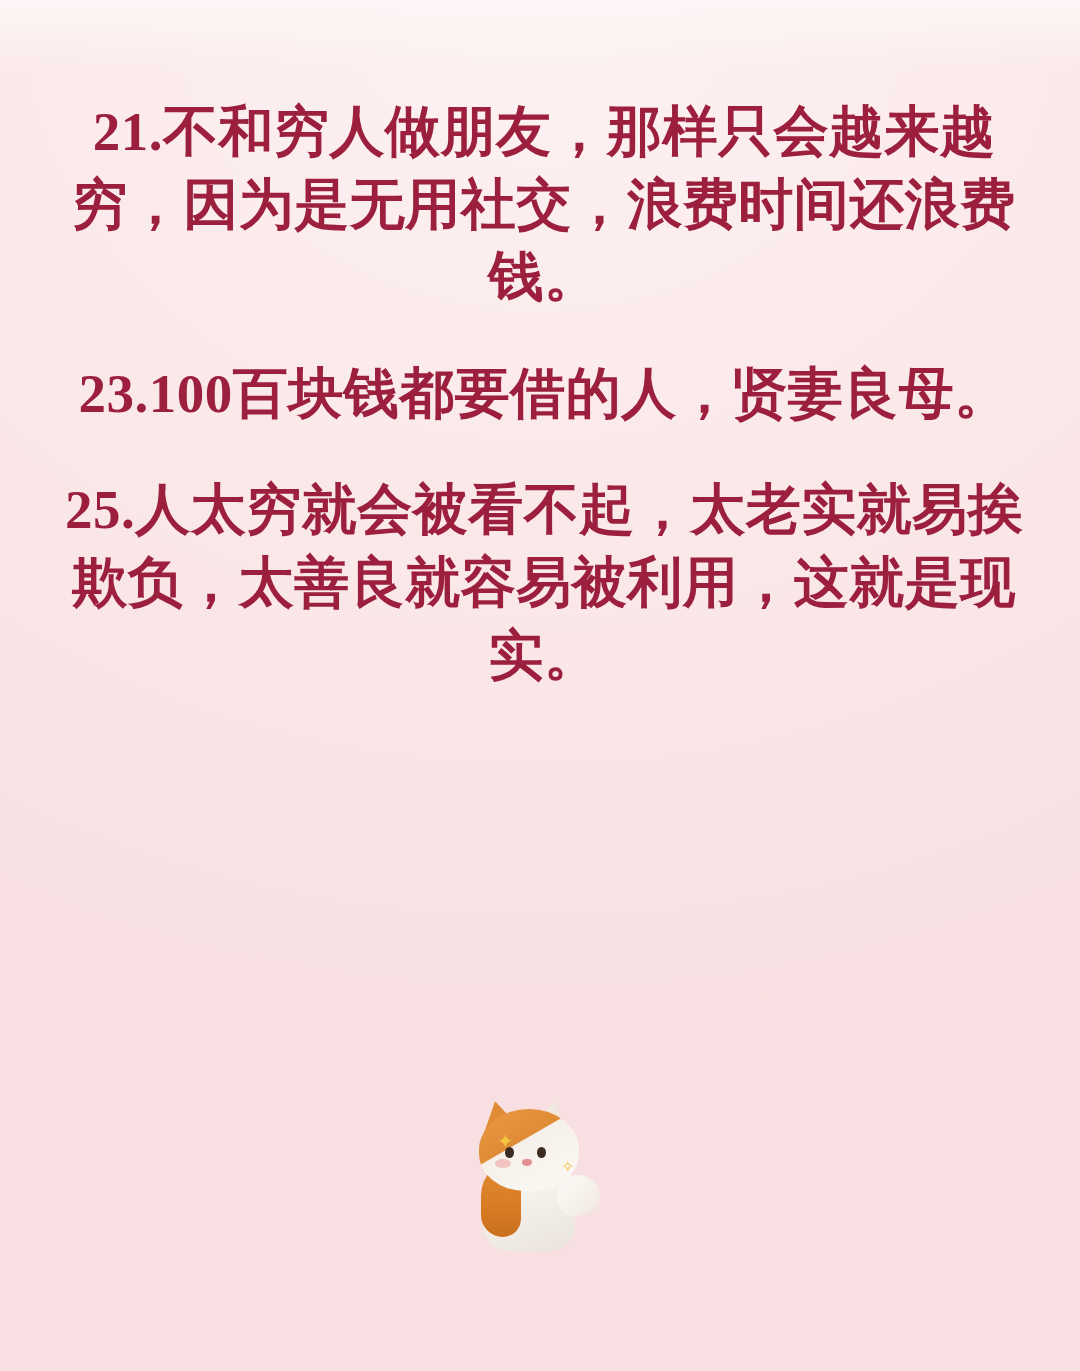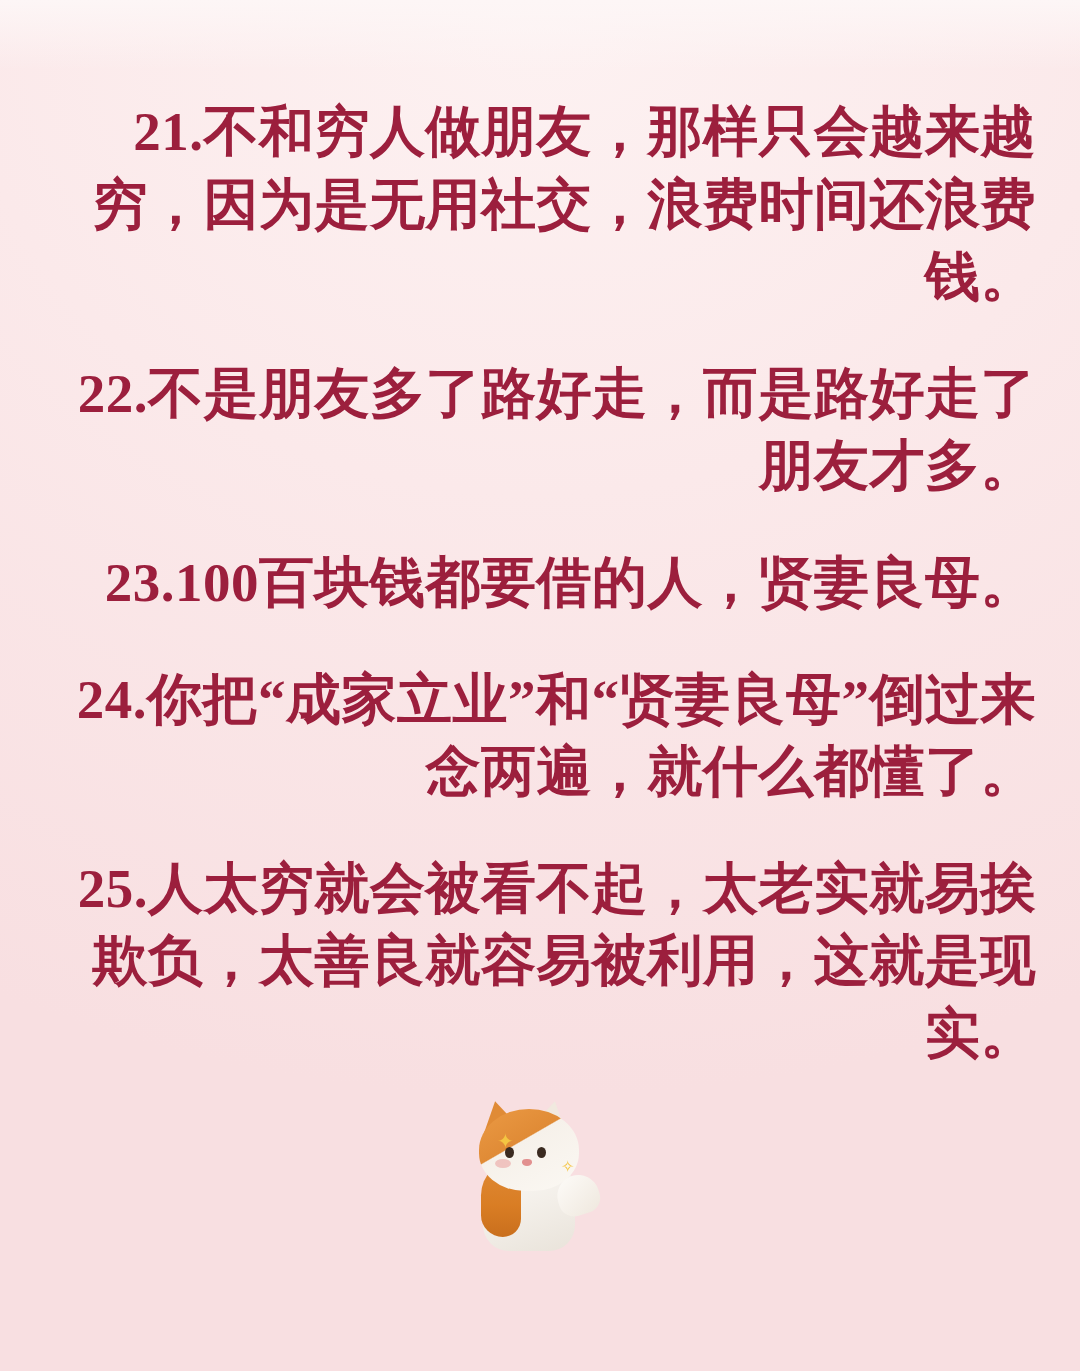--- a/index.html
+++ b/index.html
@@ -35,21 +35,21 @@
     left: 52px;
     right: 44px;
     top: 96px;
   }
   .item {
     color: #9c1f3d;
     font-size: 55px;
     line-height: 1.32;
     font-weight: 700;
     letter-spacing: 0.5px;
-    text-align: right;
+    text-align: center;
     margin: 0 0 44px 0;
     text-indent: 0;
     word-break: break-all;
   }
   .item:last-of-type {
     margin-bottom: 0;
   }
   .cat-wrap {
     position: absolute;
     left: 0;
@@ -147,23 +147,21 @@
     line-height: 1;
   }
 </style>
 </head>
 <body>
 
 <div id="poster">
 
   <div class="content">
     <p class="item">21.不和穷人做朋友，那样只会越来越穷，因为是无用社交，浪费时间还浪费钱。</p>
-    <p class="item">22.不是朋友多了路好走，而是路好走了朋友才多。</p>
     <p class="item">23.100百块钱都要借的人，贤妻良母。</p>
-    <p class="item">24.你把“成家立业”和“贤妻良母”倒过来念两遍，就什么都懂了。</p>
     <p class="item">25.人太穷就会被看不起，太老实就易挨欺负，太善良就容易被利用，这就是现实。</p>
   </div>
 
   <div class="cat-wrap">
     <div class="cat">
       <div class="body"></div>
       <div class="stripe1"></div>
       <div class="ear-l"></div>
       <div class="ear-r"></div>
       <div class="head"></div>

